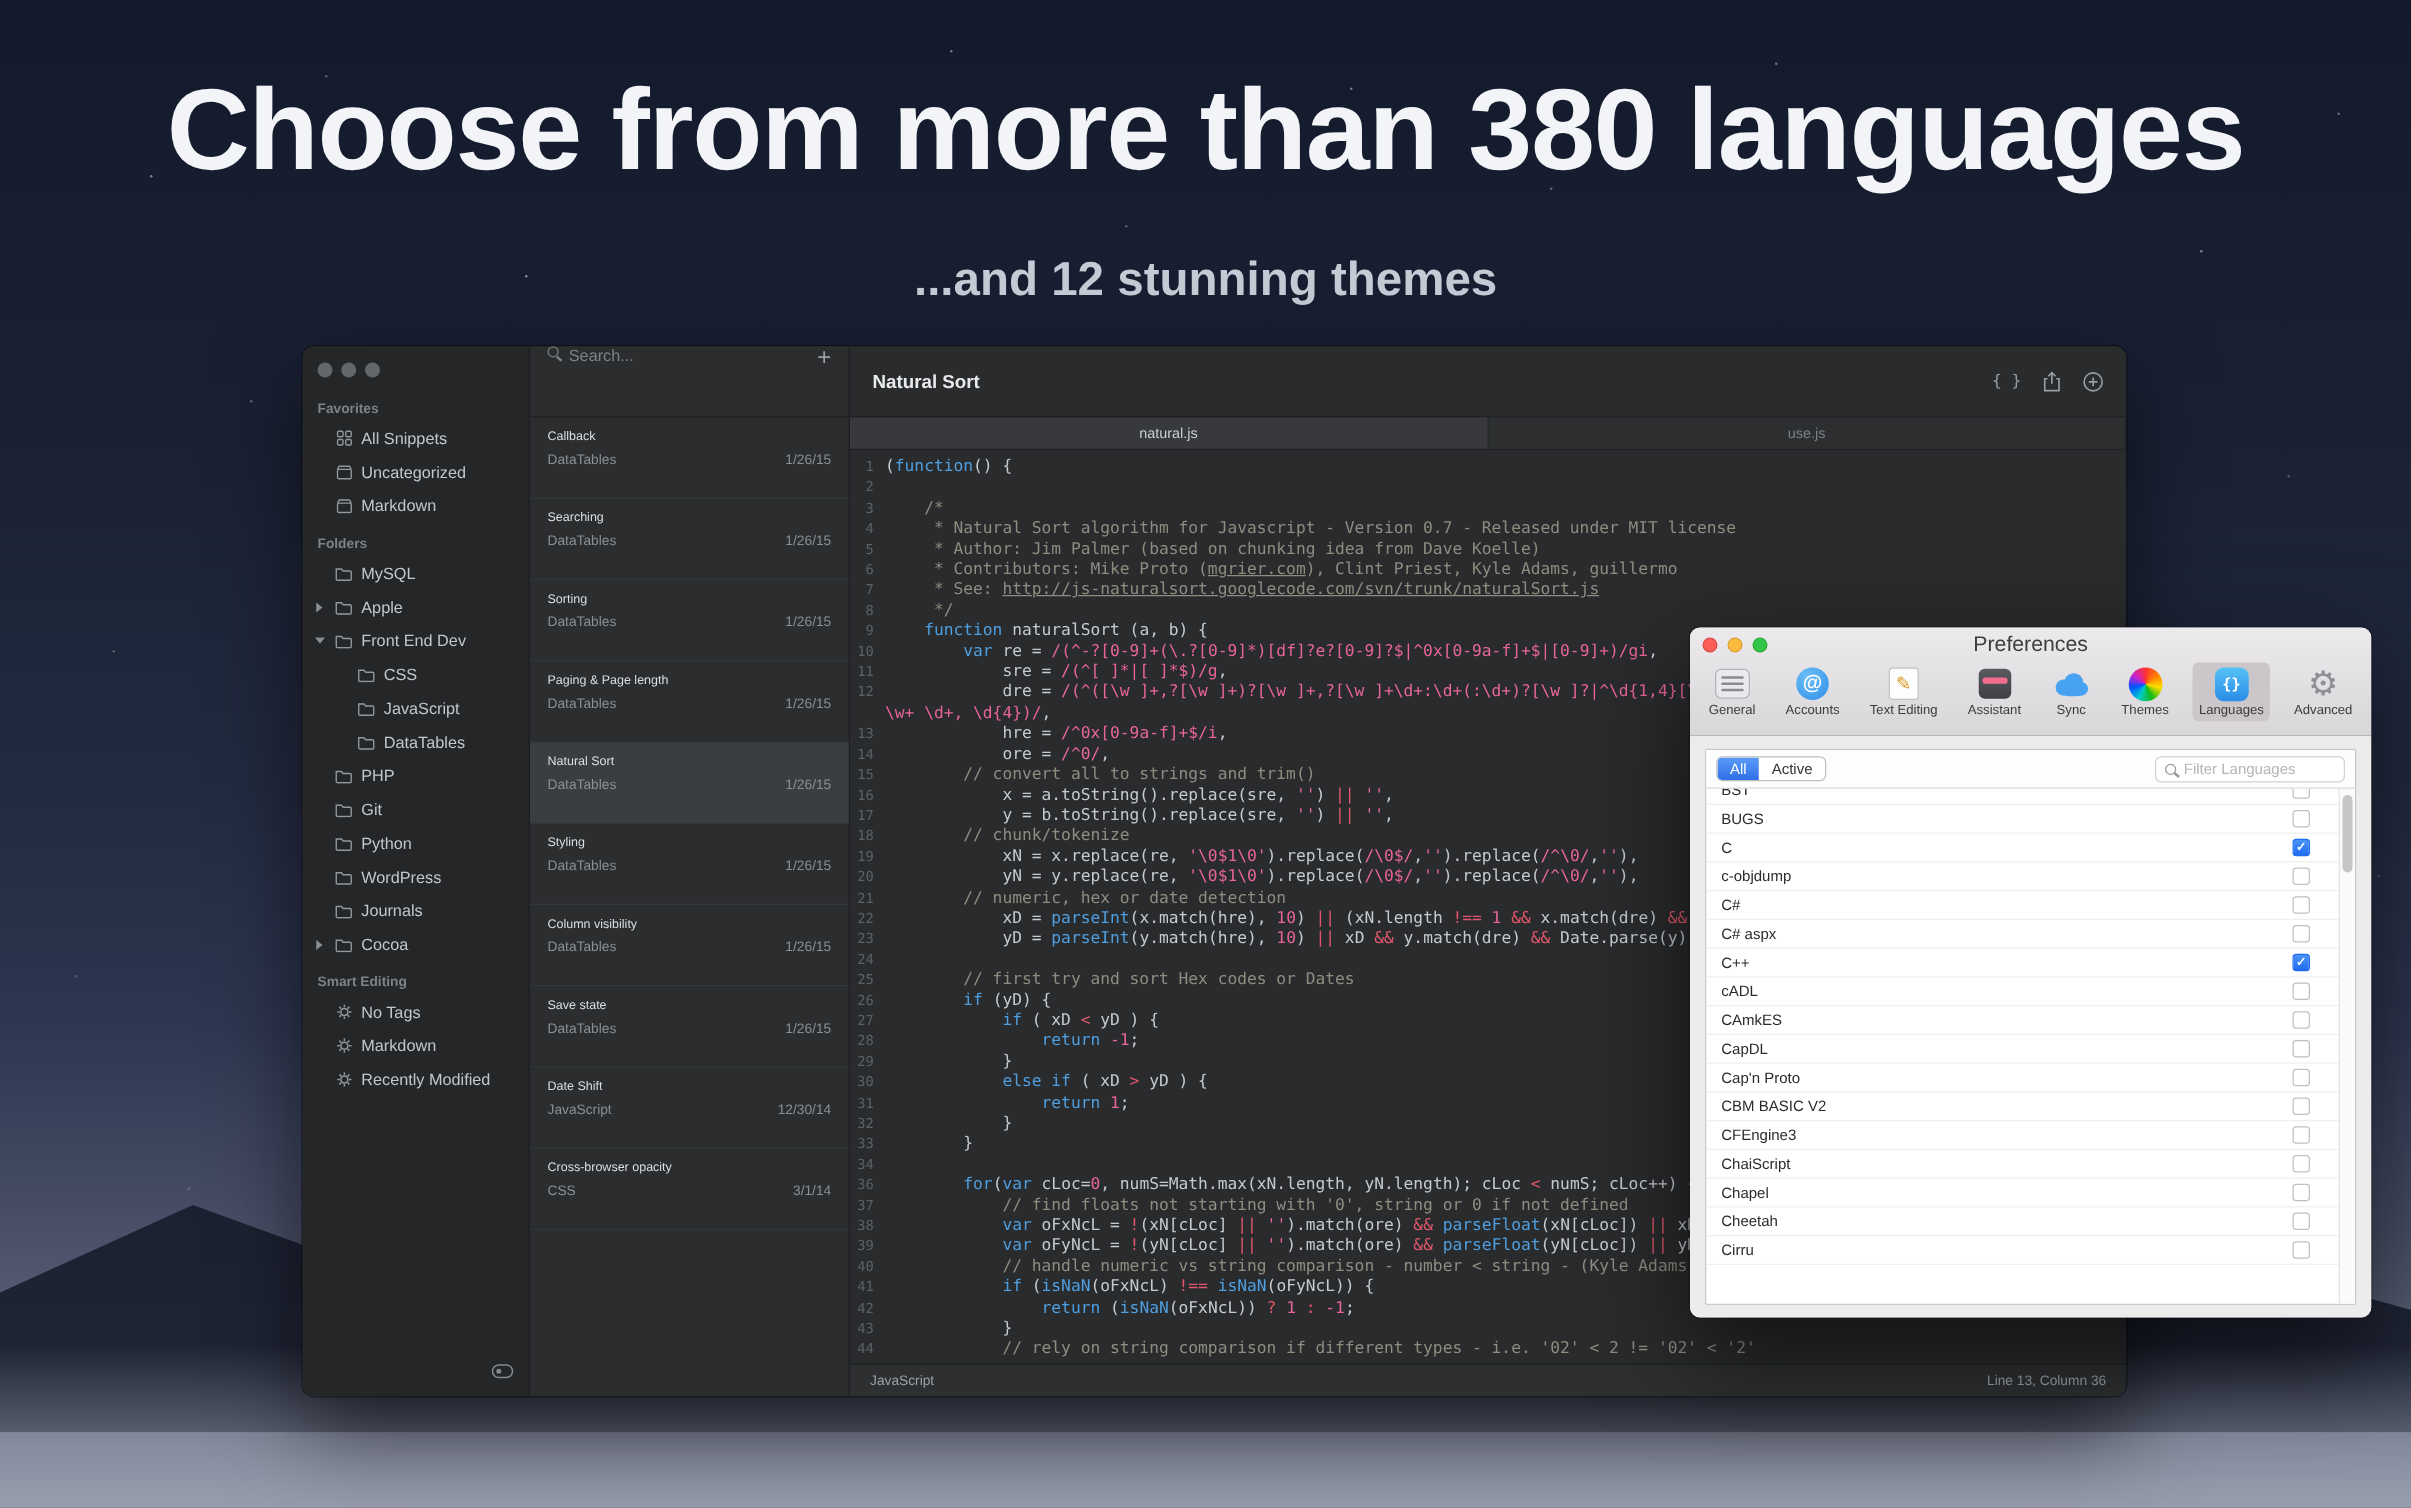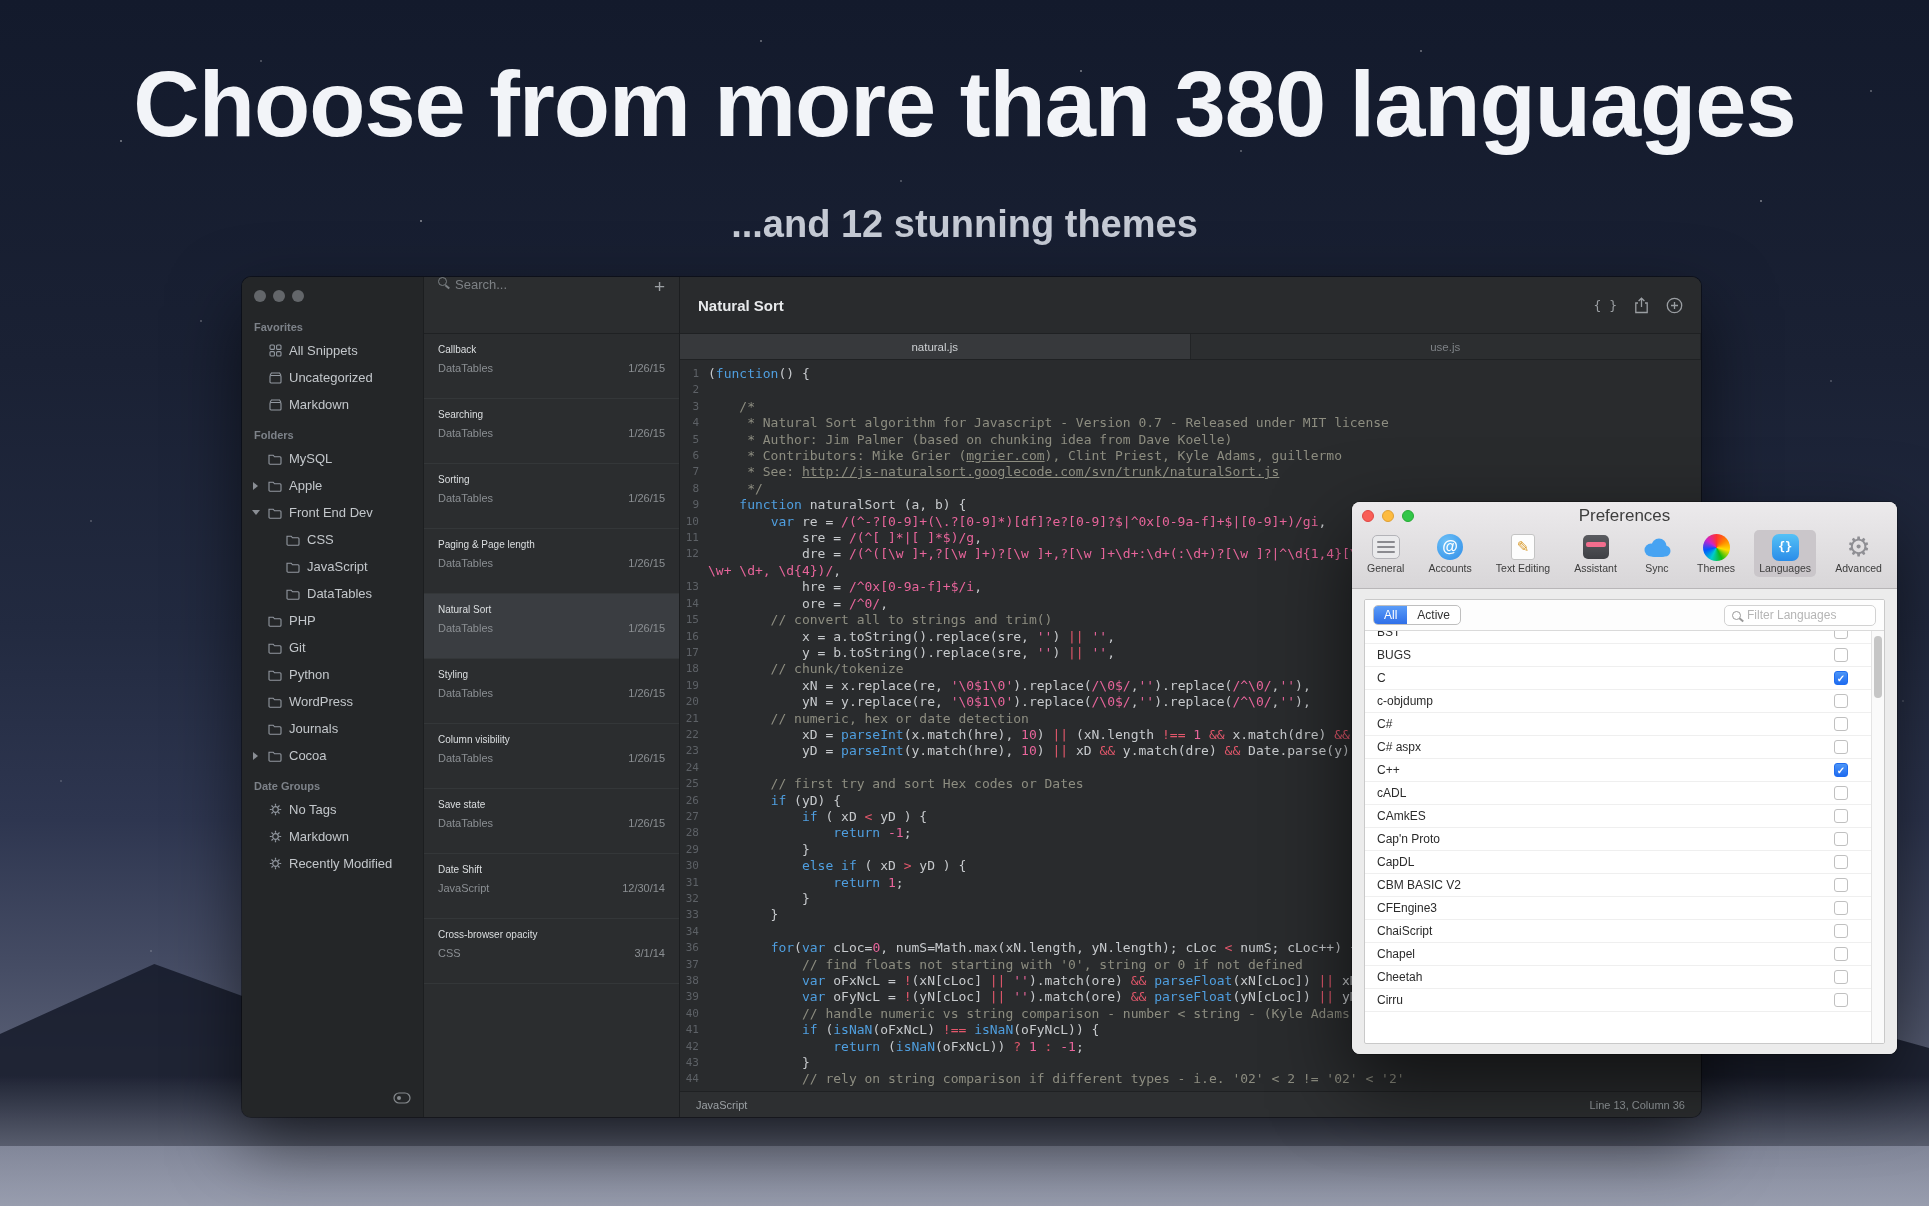--- a/index.html
+++ b/index.html
@@ -276,21 +276,21 @@
           <span class="dslot">
             <span class="tri"></span>
           </span>
           <span class="sic">
             <svg width="14" height="12" viewBox="0 0 14 12" fill="none" stroke="#9298a0" stroke-width="1.1">
               <path d="M1 2.2 h4.2 l1.3 1.6 H12 a1 1 0 0 1 1 1 v5.4 a1 1 0 0 1 -1 1 H2 a1 1 0 0 1 -1 -1 z"></path>
             </svg>
           </span>
           <span>Cocoa</span>
         </div>
-        <div class="sec">Date Groups</div>
+        <div class="sec">Smart Editing</div>
         <div class="sitem">
           <span class="dslot"></span>
           <span class="sic">
             <svg width="13" height="13" viewBox="0 0 13 13" fill="none" stroke="#9298a0" stroke-width="1.2">
               <circle cx="6.5" cy="6.5" r="2.8"></circle>
               <path d="M6.5 .8v2M6.5 10.2v2M.8 6.5h2M10.2 6.5h2M2.5 2.5l1.4 1.4M9.1 9.1l1.4 1.4M10.5 2.5L9.1 3.9M3.9 9.1L2.5 10.5"></path>
             </svg>
           </span>
           <span>No Tags</span>
         </div>
@@ -421,21 +421,21 @@
     <div class="tabs">
       <div class="tab active">natural.js</div>
       <div class="tab">use.js</div>
     </div>
     <div id="code" class="code">
         <div class="crow"><span class="ln">1</span><span class="lc"><span class="tok-pln">(</span><span class="tok-kw">function</span><span class="tok-pln">() {</span></span></div>
         <div class="crow"><span class="ln">2</span><span class="lc"></span></div>
         <div class="crow"><span class="ln">3</span><span class="lc"><span class="tok-cm">    /*</span></span></div>
         <div class="crow"><span class="ln">4</span><span class="lc"><span class="tok-cm">     * Natural Sort algorithm for Javascript - Version 0.7 - Released under MIT license</span></span></div>
         <div class="crow"><span class="ln">5</span><span class="lc"><span class="tok-cm">     * Author: Jim Palmer (based on chunking idea from Dave Koelle)</span></span></div>
-        <div class="crow"><span class="ln">6</span><span class="lc"><span class="tok-cm">     * Contributors: Mike Grier (</span><span class="tok-cmu">mgrier.com</span><span class="tok-cm">), Clint Priest, Kyle Adams, guillermo</span></span></div>
+        <div class="crow"><span class="ln">6</span><span class="lc"><span class="tok-cm">     * Contributors: Mike Proto (</span><span class="tok-cmu">mgrier.com</span><span class="tok-cm">), Clint Priest, Kyle Adams, guillermo</span></span></div>
         <div class="crow"><span class="ln">7</span><span class="lc"><span class="tok-cm">     * See: </span><span class="tok-cmu">http://js-naturalsort.googlecode.com/svn/trunk/naturalSort.js</span></span></div>
         <div class="crow"><span class="ln">8</span><span class="lc"><span class="tok-cm">     */</span></span></div>
         <div class="crow"><span class="ln">9</span><span class="lc"><span class="tok-pln">    </span><span class="tok-kw">function</span><span class="tok-pln"> naturalSort (a, b) {</span></span></div>
         <div class="crow"><span class="ln">10</span><span class="lc"><span class="tok-pln">        </span><span class="tok-kw">var</span><span class="tok-pln"> re = </span><span class="tok-str">/(^-?[0-9]+(\.?[0-9]*)[df]?e?[0-9]?$|^0x[0-9a-f]+$|[0-9]+)/gi</span><span class="tok-pln">,</span></span></div>
         <div class="crow"><span class="ln">11</span><span class="lc"><span class="tok-pln">            sre = </span><span class="tok-str">/(^[ ]*|[ ]*$)/g</span><span class="tok-pln">,</span></span></div>
         <div class="crow"><span class="ln">12</span><span class="lc"><span class="tok-pln">            dre = </span><span class="tok-str">/(^([\w ]+,?[\w ]+)?[\w ]+,?[\w ]+\d+:\d+(:\d+)?[\w ]?|^\d{1,4}[\/\-]\d{1,4}[\/\-]\d{1,4}|^\w+, </span></span></div>
         <div class="crow"><span class="ln"></span><span class="lc"><span class="tok-str">\w+ \d+, \d{4})/</span><span class="tok-pln">,</span></span></div>
         <div class="crow"><span class="ln">13</span><span class="lc"><span class="tok-pln">            hre = </span><span class="tok-str">/^0x[0-9a-f]+$/i</span><span class="tok-pln">,</span></span></div>
         <div class="crow"><span class="ln">14</span><span class="lc"><span class="tok-pln">            ore = </span><span class="tok-str">/^0/</span><span class="tok-pln">,</span></span></div>
         <div class="crow"><span class="ln">15</span><span class="lc"><span class="tok-cm">        // convert all to strings and trim()</span></span></div>
@@ -591,25 +591,25 @@
             </div>
             <div class="lang-row">
               <span>cADL</span>
               <span class="cb"></span>
             </div>
             <div class="lang-row">
               <span>CAmkES</span>
               <span class="cb"></span>
             </div>
             <div class="lang-row">
+              <span>CapDL</span>
+              <span class="cb"></span>
+            </div>
+            <div class="lang-row">
               <span>Cap'n Proto</span>
-              <span class="cb"></span>
-            </div>
-            <div class="lang-row">
-              <span>CapDL</span>
               <span class="cb"></span>
             </div>
             <div class="lang-row">
               <span>CBM BASIC V2</span>
               <span class="cb"></span>
             </div>
             <div class="lang-row">
               <span>CFEngine3</span>
               <span class="cb"></span>
             </div>

